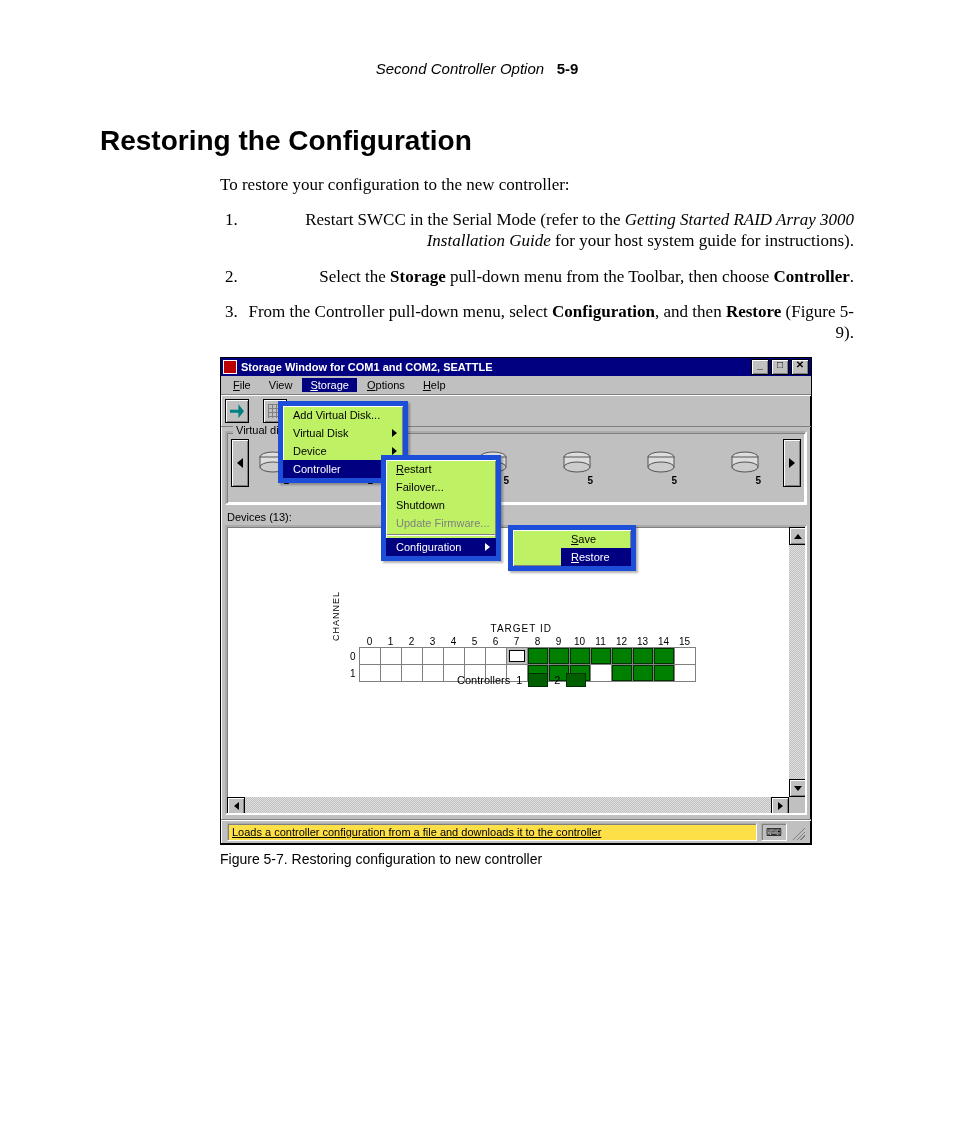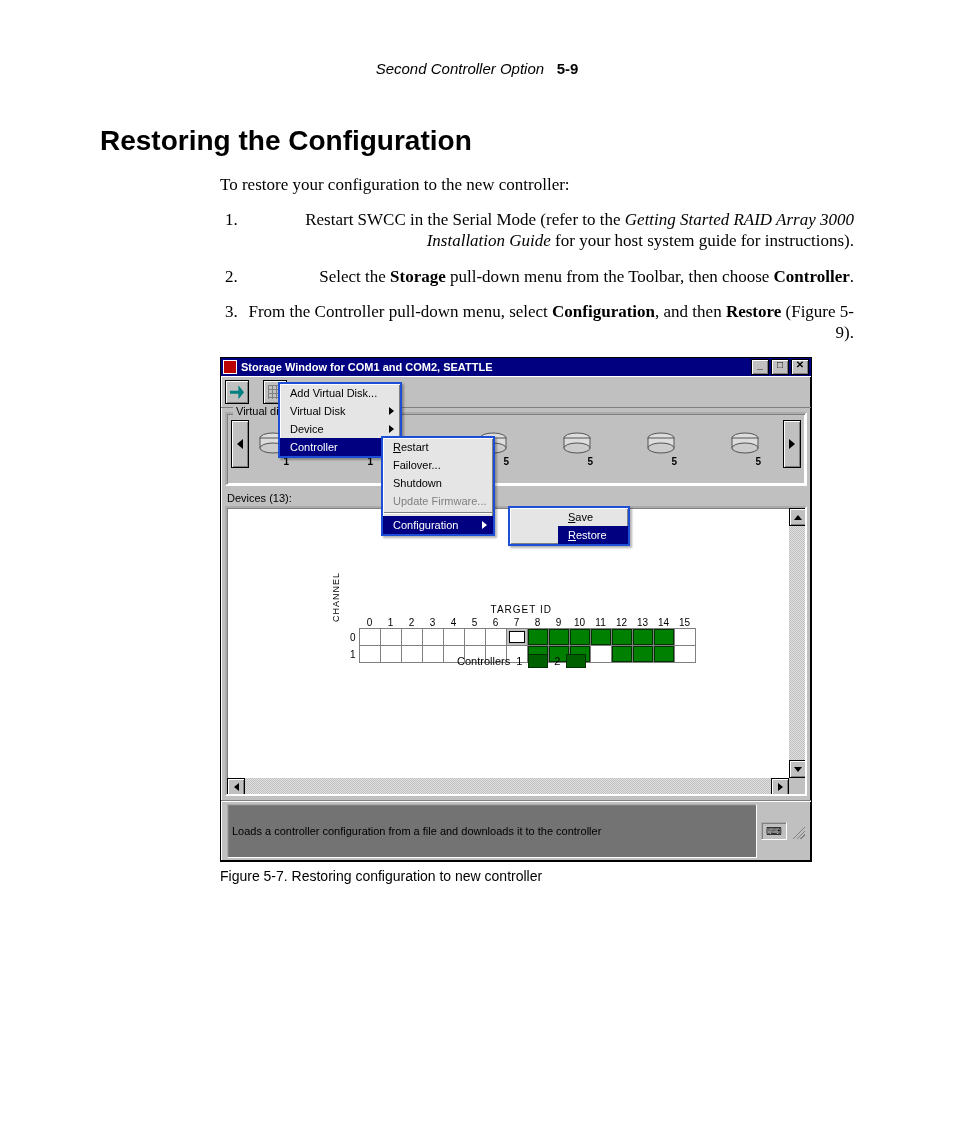--- a/index.html
+++ b/index.html
@@ -161,22 +161,22 @@
   .strack { flex:1; background: repeating-conic-gradient(#c0c0c0 0 25%, #e0e0e0 0 50%) 0 0/2px 2px; }
   .arrow { width:0;height:0; }
   .arrow.l{border-top:4px solid transparent;border-bottom:4px solid transparent;border-right:5px solid #000;}
   .arrow.r{border-top:4px solid transparent;border-bottom:4px solid transparent;border-left:5px solid #000;}
   .arrow.u{border-left:4px solid transparent;border-right:4px solid transparent;border-bottom:5px solid #000;}
   .arrow.d{border-left:4px solid transparent;border-right:4px solid transparent;border-top:5px solid #000;}
   .corner { position:absolute; right:0; bottom:0; width:16px; height:16px; background:#c0c0c0; }
 
   
   .dropdown {
-    position:absolute; background:#e5e5e5;
-    border:2px solid #1d4ed8;
+    position:absolute; background:#bef264;
+    border:5px solid #1d4ed8;
     box-shadow: inset 1px 1px 0 #fff, inset -1px -1px 0 #808080, 2px 2px 2px rgba(0,0,0,.3);
     z-index: 10;
   }
   .dropdown .mitem {
     padding: 3px 18px 3px 10px; white-space:nowrap; position:relative;
   }
   .dropdown .mitem.disabled { color:#808080; }
   .dropdown .mitem.hi { background:#000080; color:#fff; }
   .dropdown .mitem .chev {
     position:absolute; right:6px; top:50%; transform:translateY(-50%);
@@ -205,22 +205,22 @@
     position:absolute; left: 230px; top: 146px; font-size:11px; display:flex; align-items:center; gap:6px;
   }
   .ctlchip { width:18px; height:12px; background:#006000; border:1px solid #003000; }
 
   .statusbar {
     border-top:1px solid #808080;
     box-shadow: inset 0 1px 0 #fff;
     padding:3px 6px; display:flex; align-items:center;
   }
   .statusbar .cell {
-    flex:1; border:1px inset #fff; box-shadow: inset 1px 1px 0 #808080; padding:20px 4px; background:#737373;
-    white-space:nowrap; overflow:hidden;
+    flex:1; border:1px inset #fff; box-shadow: inset 1px 1px 0 #808080; padding:2px 4px; background:#fde047;
+    white-space:nowrap; overflow:hidden;text-decoration:underline;
   }
   .statusbar .kbico {
     width:24px; height:16px; margin-left:4px;
     border:1px inset #fff; box-shadow: inset 1px 1px 0 #808080; background:#c0c0c0;
     display:flex; align-items:center; justify-content:center;
   }
   .grip {
     width:16px; height:16px; margin-left:2px;
     background:
       linear-gradient(135deg, transparent 60%, #808080 60% 65%, transparent 65% 72%, #808080 72% 77%, transparent 77% 84%, #808080 84% 89%, transparent 89%);
@@ -257,20 +257,27 @@
       <div class="titlebar">
         <div class="sysicon"></div>
         <div class="title">Storage Window for COM1 and COM2, SEATTLE</div>
         <div class="winbtns">
           <div class="winbtn">_</div>
           <div class="winbtn">□</div>
           <div class="winbtn">✕</div>
         </div>
       </div>
 
+      <div class="menubar">
+        <div class="menuitem"><u>F</u><span>ile</span></div>
+        <div class="menuitem"><span>View</span></div>
+        <div class="menuitem active"><u>S</u><span>torage</span></div>
+        <div class="menuitem"><u>O</u><span>ptions</span></div>
+        <div class="menuitem"><u>H</u><span>elp</span></div>
+      </div>
 
       <div class="toolbar">
         <div class="tbtn glyph"></div>
         <div class="tsep"></div>
         <div class="tbtn grid"></div>
       </div>
 
       <div class="client">
 
         <div class="panel" style="height:70px;">

